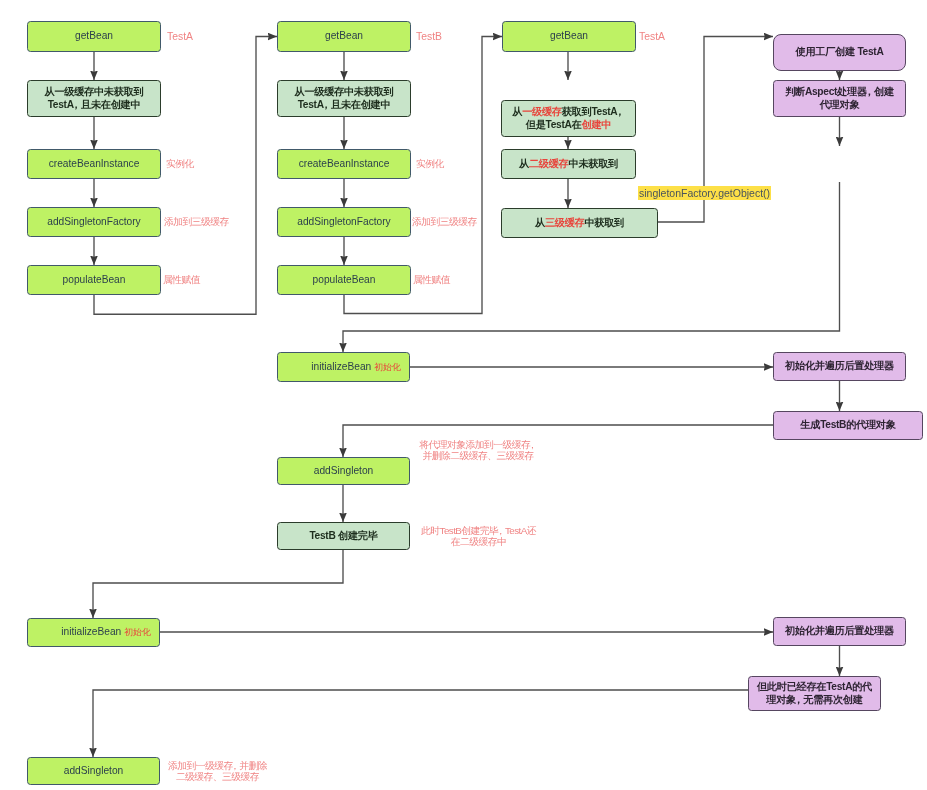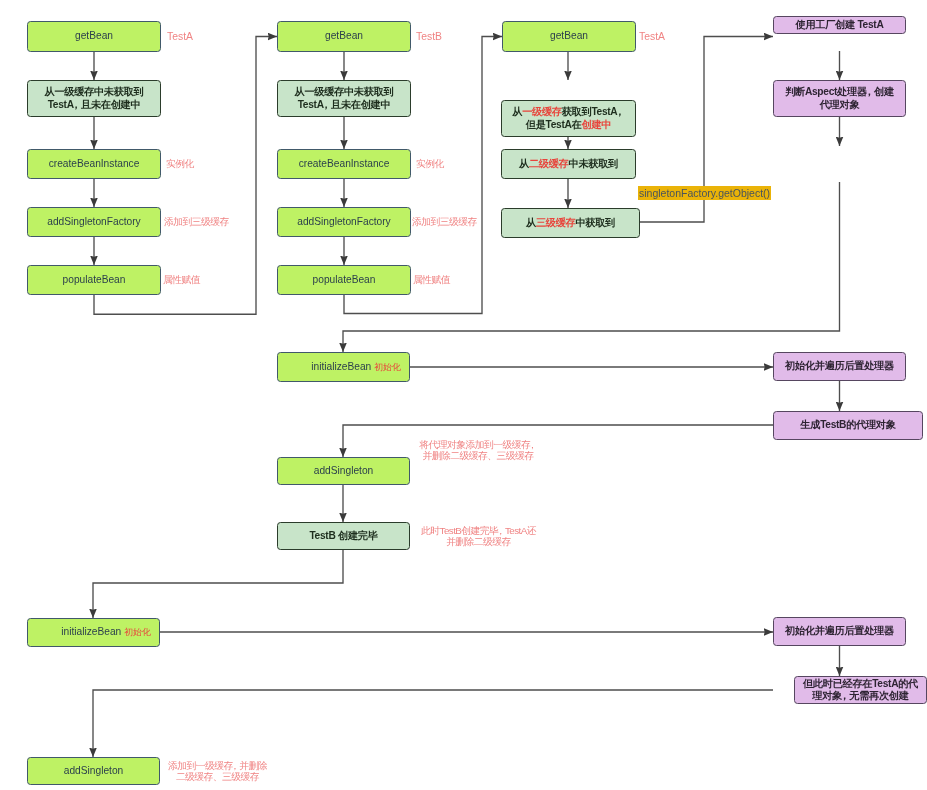--- a/index.html
+++ b/index.html
@@ -53,21 +53,21 @@
     display: flex;
     align-items: center;
     justify-content: center;
   }
   .ann.left { justify-content: flex-start; text-align: left; }
   .lbl {
     position: absolute;
     font-size: 10.5px;
     color: #4a545c;
     white-space: nowrap;
-    background: #eab308;
+    background: #fde047;
     padding: 1px 1px;
     line-height: 12px;
   }
   .hl { color: #e8453c; }
   .sm { font-size: 8.9px; }
   .cma { margin-left: -2.6px; }
   .node.cjk { letter-spacing: -0.3px; }
   .shift { position: relative; left: 12.5px; }
   .ann.lat { font-size: 10.4px; letter-spacing: 0px; }
 </style>
@@ -182,29 +182,29 @@
   </div>
 
   <div class="node green cjk" style="left:501px;top:80px;width:135px;height:37px;margin-top:20px;">
     <span><span>从</span><span class="hl">一级缓存</span><span>获取到TestA<span class="cma">，</span></span><br><span>但是TestA在</span><span class="hl">创建中</span></span>
   </div>
 
   <div class="node green cjk" style="left:501px;top:149px;width:135px;height:30px;">
     <span><span>从</span><span class="hl">二级缓存</span><span>中未获取到</span></span>
   </div>
 
-  <div class="node green cjk" style="left:501px;top:208px;width:139px;height:30px;">
+  <div class="node green cjk" style="left:501px;top:208px;width:157px;height:30px;">
     <span><span>从</span><span class="hl">三级缓存</span><span>中获取到</span></span>
   </div>
 
   <div class="lbl" style="left:638px;top:186px;">
     <span>singletonFactory.getObject()</span>
   </div>
 
-  <div class="node purple cjk" style="left:773px;top:16px;width:133px;height:18px;">
+  <div class="node purple cjk" style="left:773px;top:34px;width:133px;height:37px;border-radius:8px;">
     <span>使用工厂创建 TestA</span>
   </div>
 
   <div class="node purple cjk" style="left:773px;top:80px;width:133px;height:37px;">
     <span><span>判断Aspect处理器<span class="cma">，</span>创建</span><br><span>代理对象</span></span>
   </div>
 
 
   <div class="node blue" style="left:277px;top:352px;width:133px;height:30px;">
     <span class="shift"><span>initializeBean </span><span class="hl sm">初始化</span></span>
@@ -222,32 +222,32 @@
     <span>addSingleton</span>
   </div>
   <div class="ann" style="left:412px;top:436px;width:132px;height:28px;">
     <span><span>将代理对象添加到一级缓存<span class="cma">，</span></span><br><span>并删除二级缓存、三级缓存</span></span>
   </div>
 
   <div class="node green cjk" style="left:277px;top:522px;width:133px;height:28px;">
     <span>TestB 创建完毕</span>
   </div>
   <div class="ann" style="left:411px;top:522px;width:135px;height:28px;">
-    <span><span>此时TestB创建完毕<span class="cma">，</span>TestA还</span><br><span>并删除二级缓存</span></span>
+    <span><span>此时TestB创建完毕<span class="cma">，</span>TestA还</span><br><span>在二级缓存中</span></span>
   </div>
 
   <div class="node blue" style="left:27px;top:618px;width:133px;height:29px;">
     <span class="shift"><span>initializeBean </span><span class="hl sm">初始化</span></span>
   </div>
 
   <div class="node purple cjk" style="left:773px;top:617px;width:133px;height:29px;">
     <span>初始化并遍历后置处理器</span>
   </div>
 
-  <div class="node purple cjk" style="left:794px;top:676px;width:133px;height:28px;">
+  <div class="node purple cjk" style="left:748px;top:676px;width:133px;height:35px;">
     <span><span>但此时已经存在TestA的代</span><br><span>理对象<span class="cma">，</span>无需再次创建</span></span>
   </div>
 
   <div class="node blue" style="left:27px;top:757px;width:133px;height:28px;">
     <span>addSingleton</span>
   </div>
   <div class="ann" style="left:162px;top:757px;width:111px;height:28px;">
     <span><span>添加到一级缓存<span class="cma">，</span>并删除</span><br><span>二级缓存、三级缓存</span></span>
   </div>
 </div>

